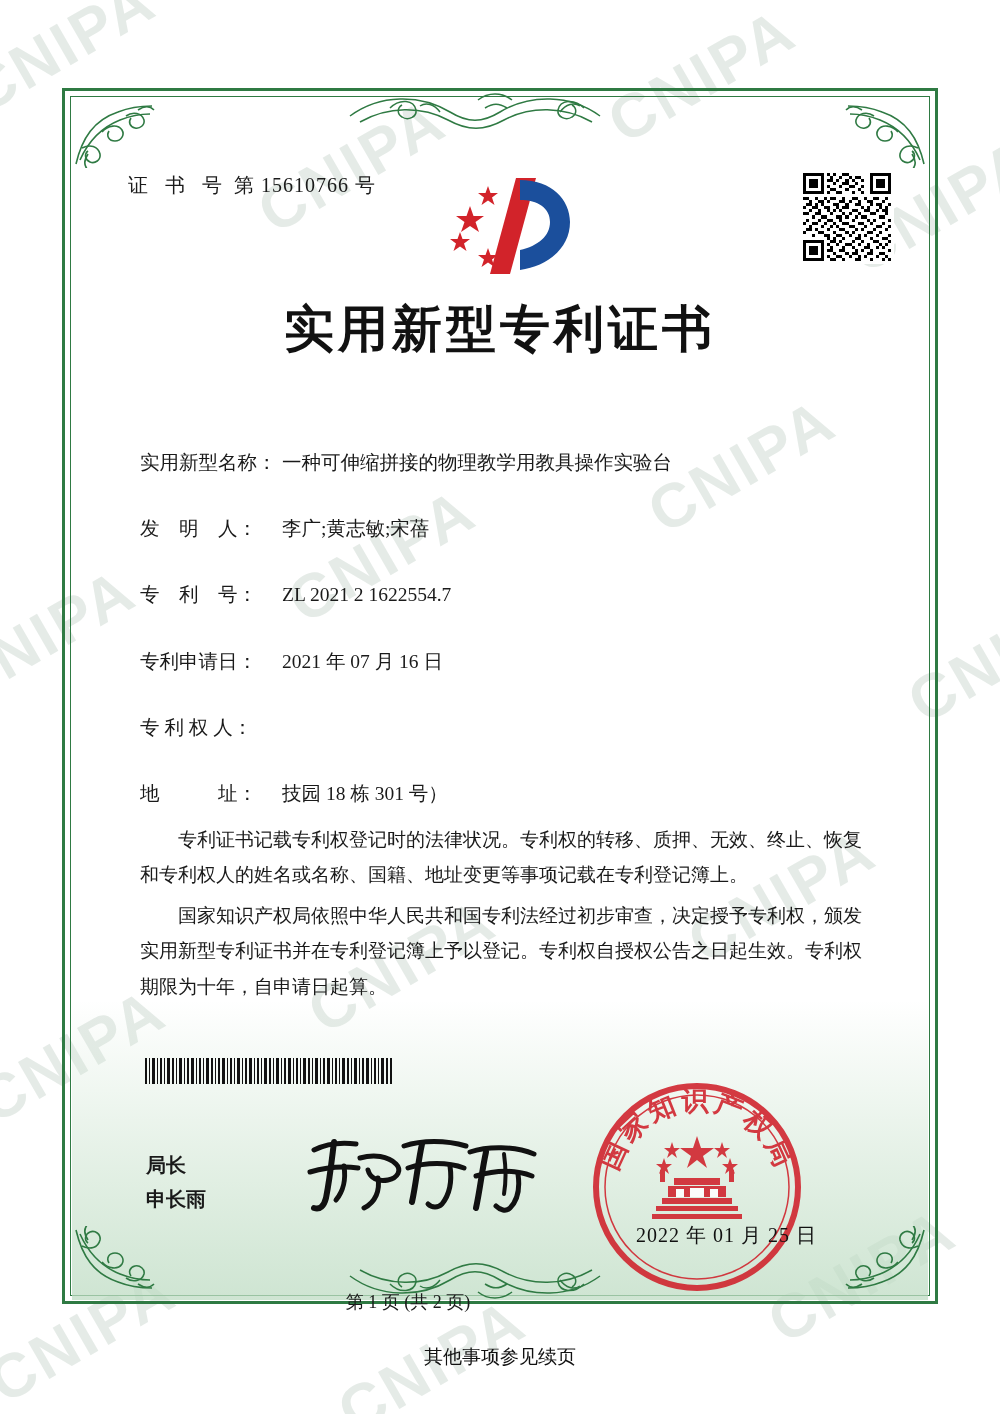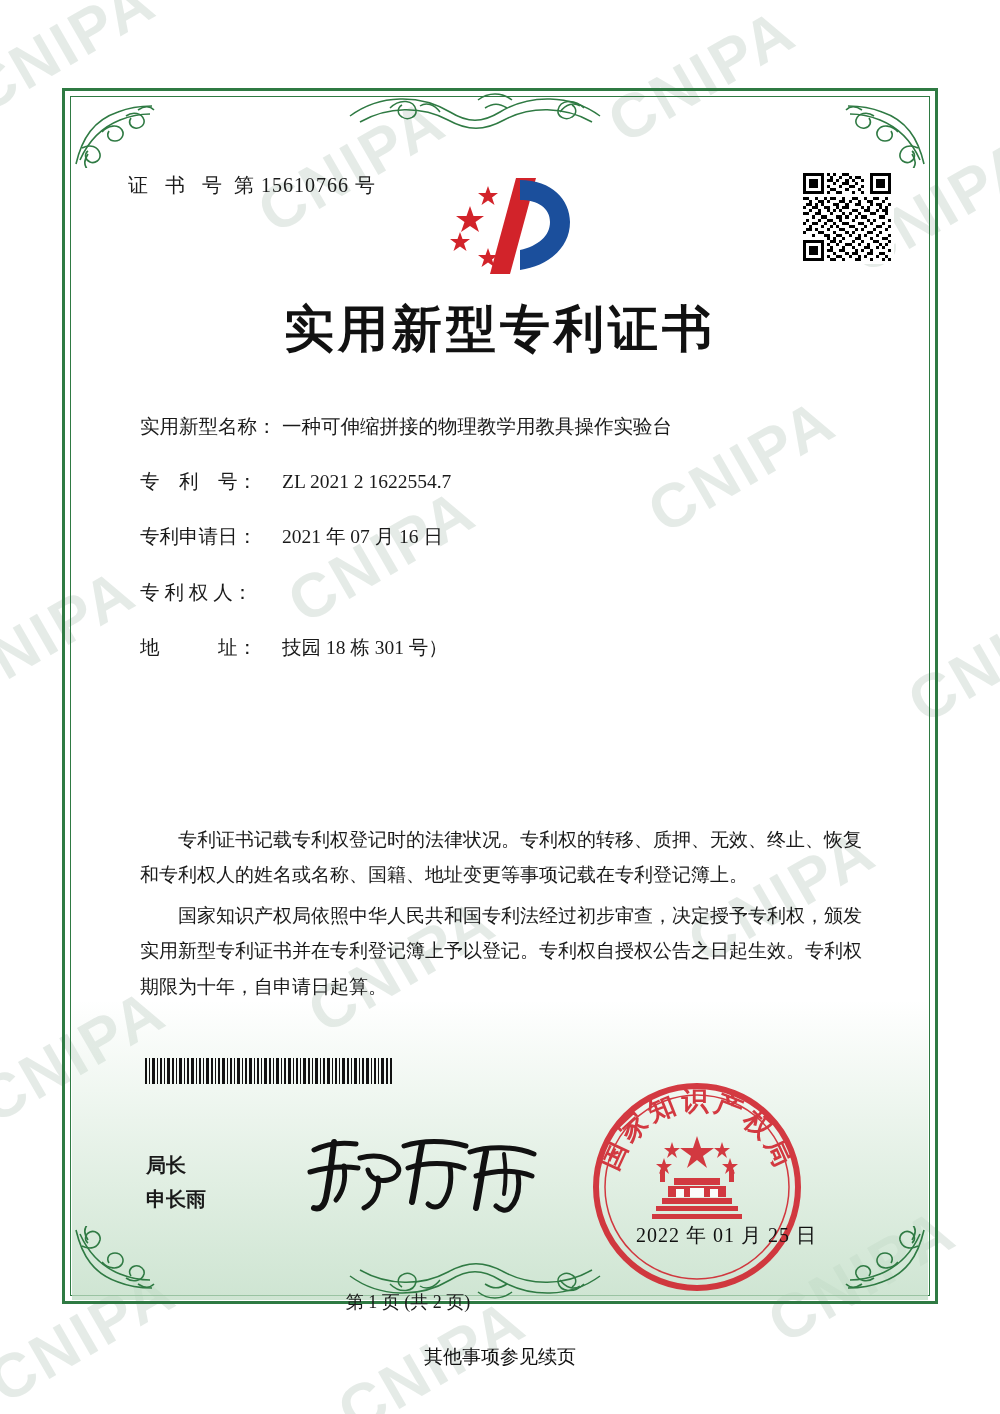--- a/index.html
+++ b/index.html
@@ -169,20 +169,21 @@
     left: 140px;
     top: 412px;
     width: 740px;
     font-size: 19.5px;
     line-height: 1.55;
   }
   .frow {
     display: flex;
     align-items: flex-start;
     margin-bottom: 25px;
+    margin-top: 36px;
   }
   .flabel {
     width: 142px;
     flex: 0 0 142px;
     white-space: nowrap;
   }
   .fvalue {
     flex: 1;
   }
   .fvalue .ind2 { display: block; padding-left: 0; }
@@ -603,20 +604,24 @@
 
     <div class="cert-title">实用新型专利证书</div>
 
     <div class="fields">
 
       <div class="frow">
         <div class="flabel">实用新型名称：</div>
         <div class="fvalue">一种可伸缩拼接的物理教学用教具操作实验台</div>
       </div>
 
+      <div class="frow">
+        <div class="flabel">发　明　人：</div>
+        <div class="fvalue">李广;黄志敏;宋蓓</div>
+      </div>
 
       <div class="frow">
         <div class="flabel">专　利　号：</div>
         <div class="fvalue">ZL 2021 2 1622554.7</div>
       </div>
 
       <div class="frow">
         <div class="flabel">专利申请日：</div>
         <div class="fvalue">2021 年 07 月 16 日</div>
       </div>

